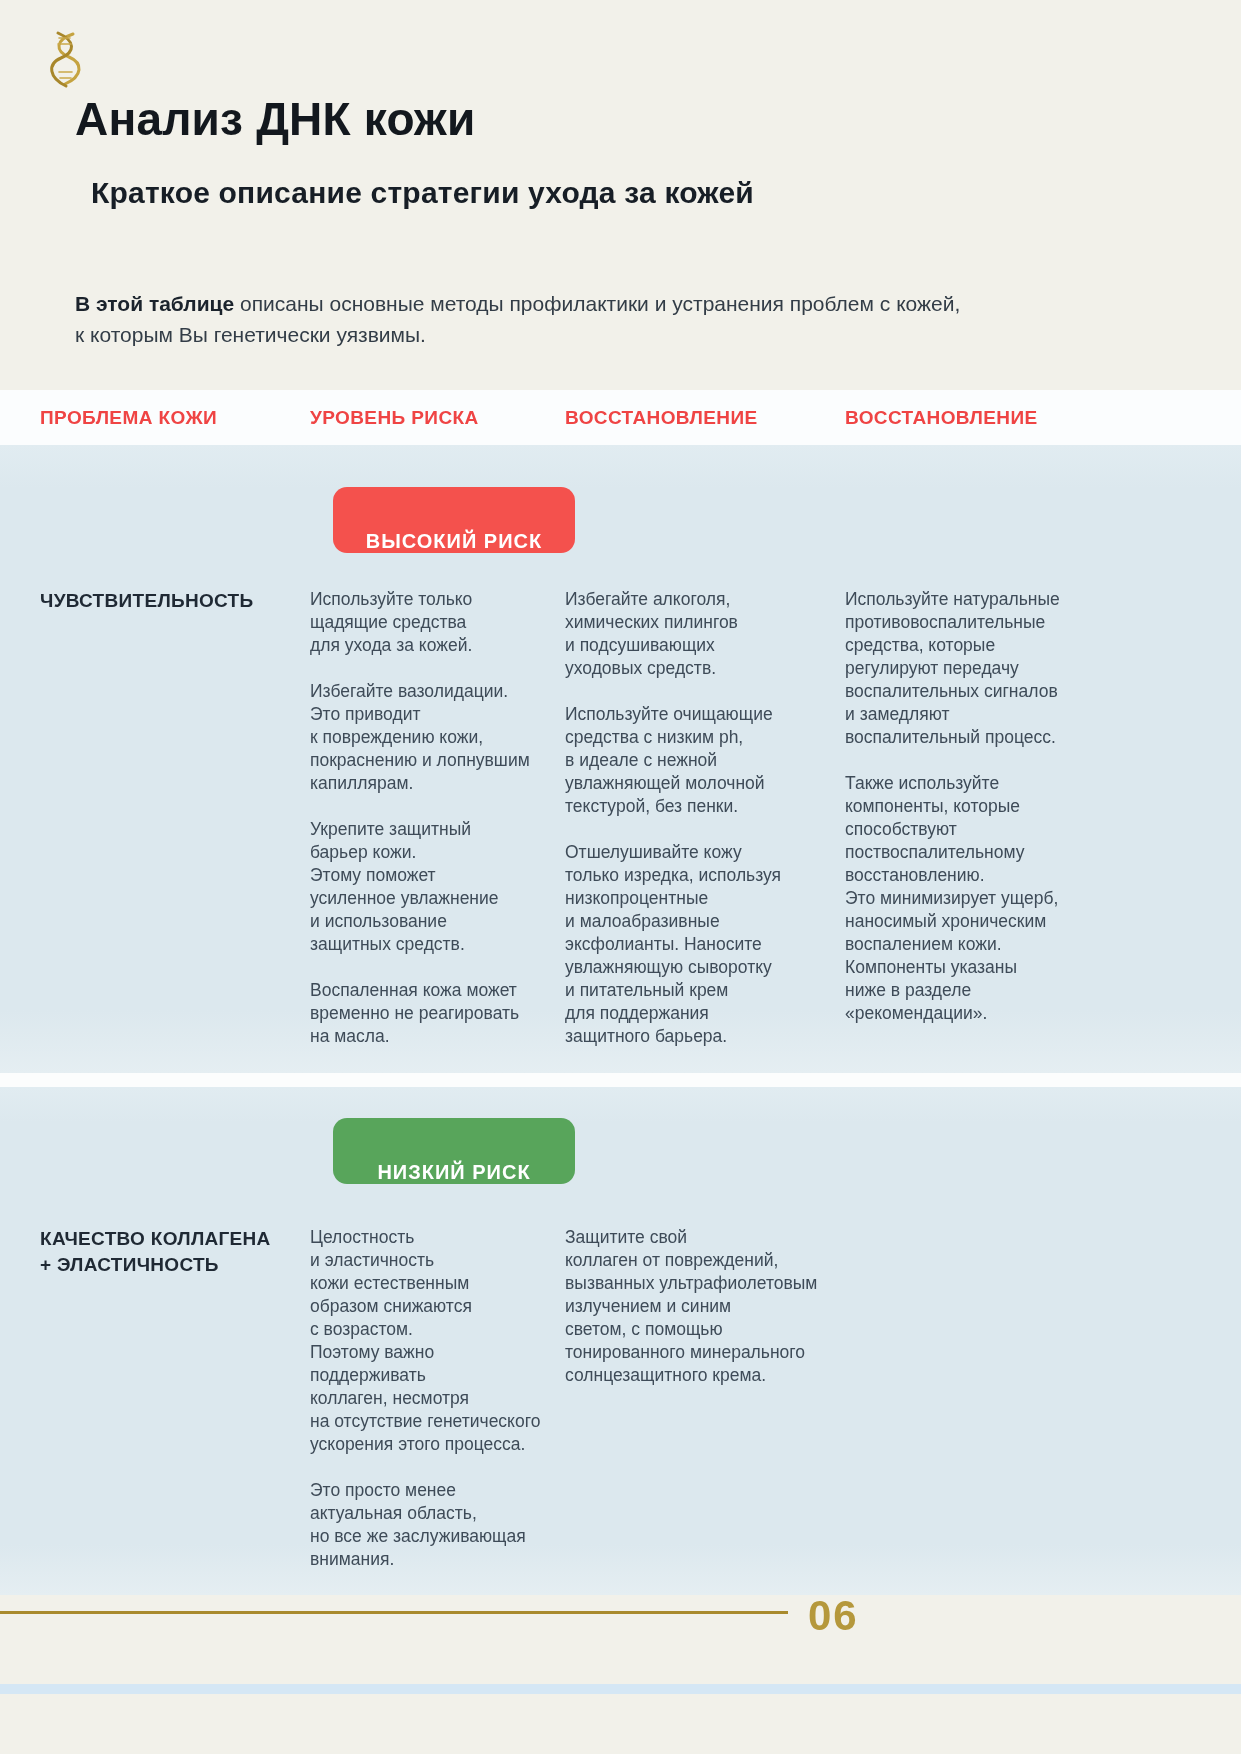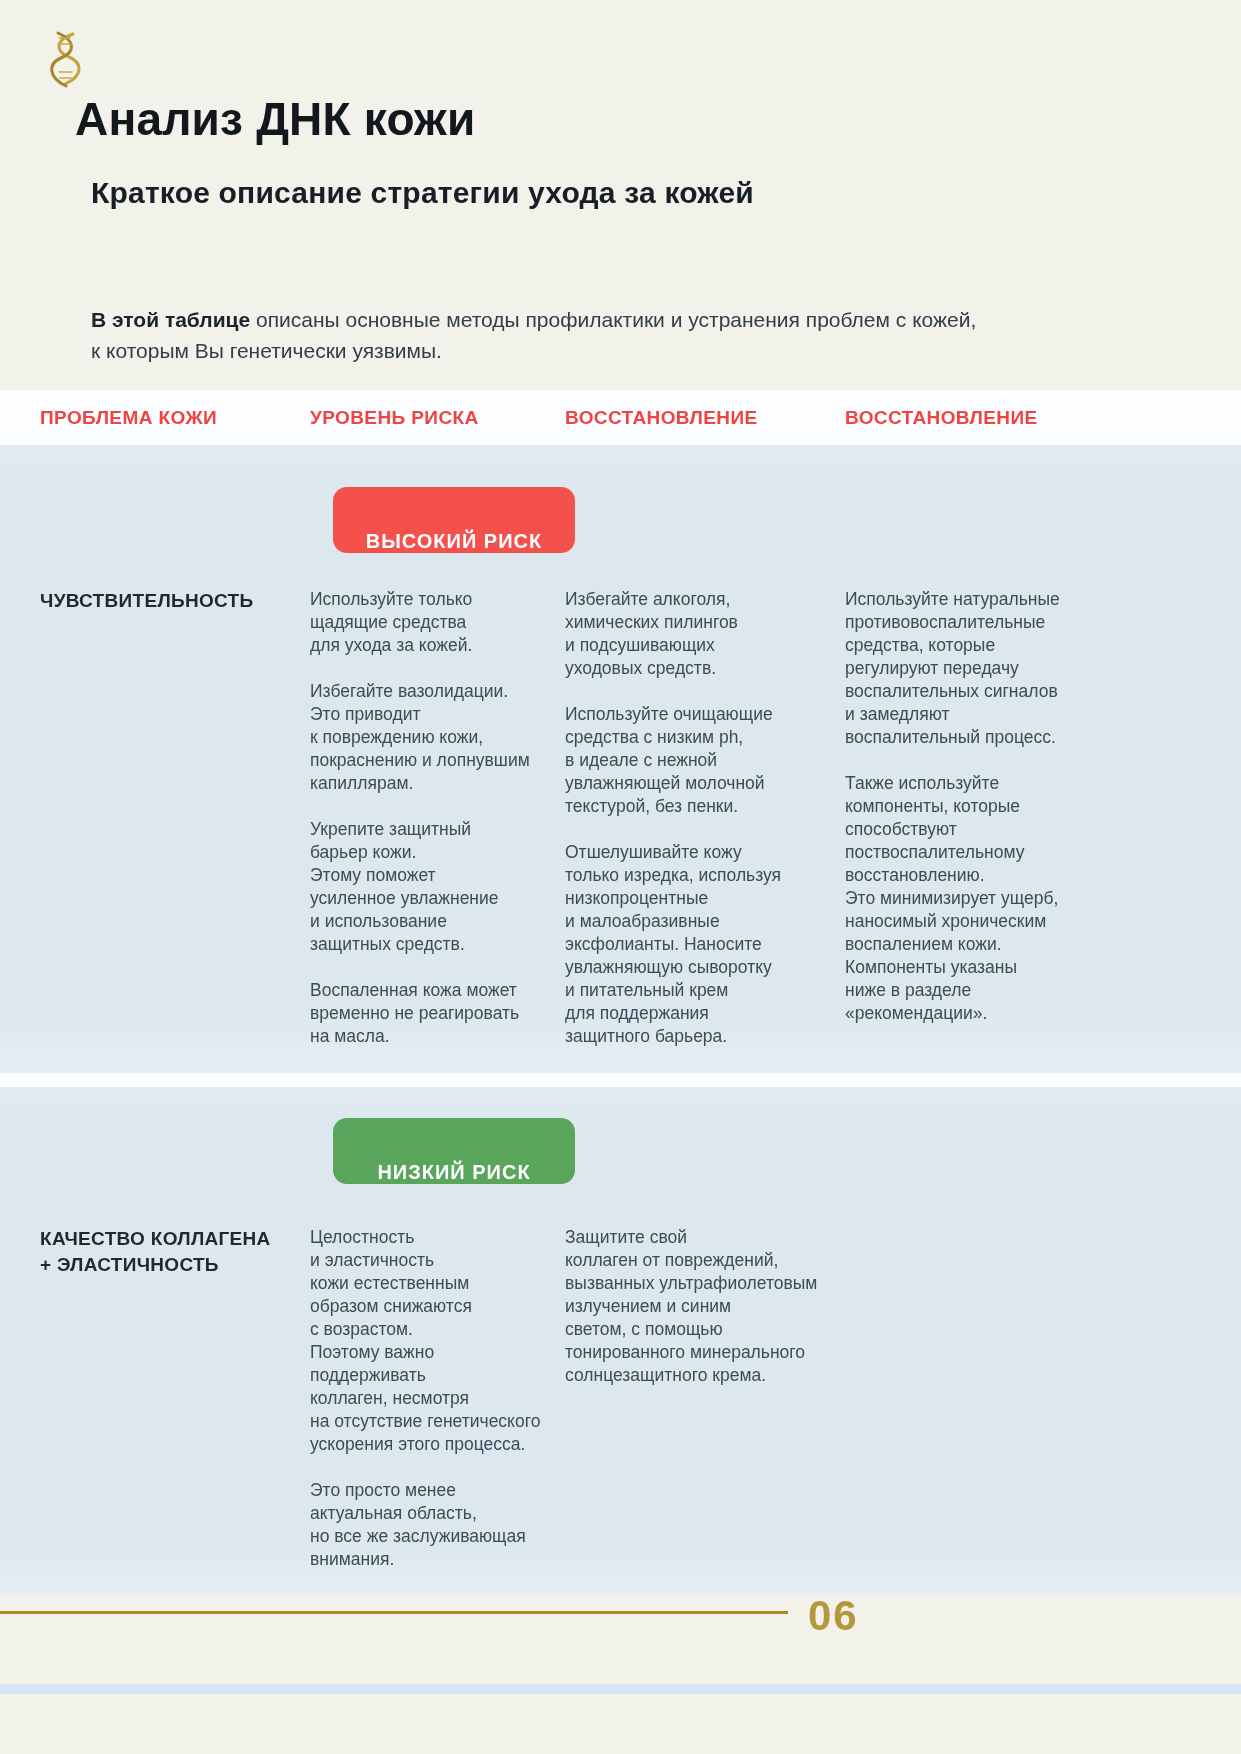--- a/index.html
+++ b/index.html
@@ -17,21 +17,21 @@
   .doc-title{
     position:absolute;left:75px;top:92px;margin:0;
     font-size:46px;font-weight:800;color:#13181e;letter-spacing:.2px;
   }
   .doc-subtitle{
     position:absolute;left:75px;top:160px;margin:16px;
     font-size:30px;font-weight:700;color:#171e26;letter-spacing:.2px;
   }
   .intro-1{position:absolute;left:75px;top:236px;margin:0;width:1030px;
     font-size:21px;line-height:31px;color:#333d47;}
-  .intro-2{position:absolute;left:75px;top:288px;margin:16px;width:900px;
+  .intro-2{position:absolute;left:75px;top:288px;margin:0;width:900px;
     font-size:21px;line-height:31px;color:#333d47;}
   .intro-lead{font-weight:700;color:#1b232c;}
   
   .thead{
     height:55px;background:#fbfdfe;
     display:grid;grid-template-columns:270px 255px 280px 1fr;
     align-items:center;padding-left:40px;
   }
   .thead .th{
     font-size:19px;font-weight:700;color:#ef4444;letter-spacing:.4px;

